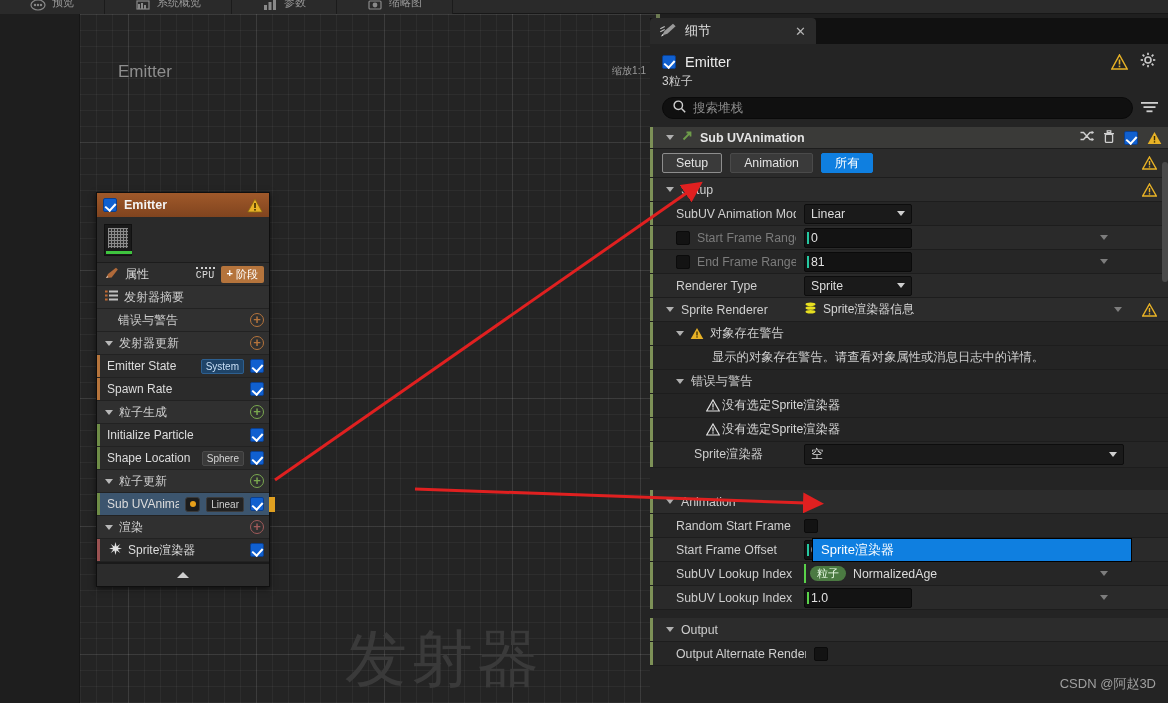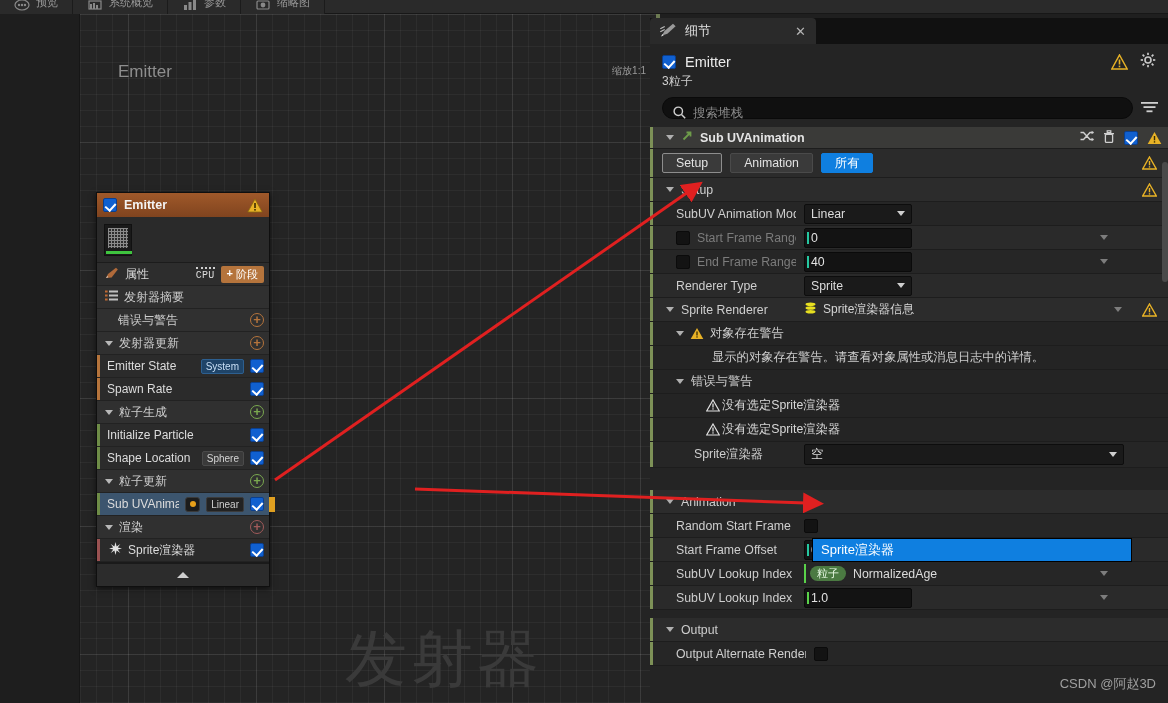--- a/index.html
+++ b/index.html
@@ -7,21 +7,21 @@
   body {
     font-family: "Liberation Sans", "DejaVu Sans", sans-serif;
     background:#1f1f1f; color:#d6d6d6; font-size:12px;
     position:relative;
   }
 
   
   #toolbar-strip { position:absolute; left:0; top:0; width:1168px; height:14px;
     background:#2a2a2a; display:flex; align-items:flex-end; overflow:hidden; }
   .tb-item { height:14px; display:flex; align-items:center; gap:6px;
-    padding:0 14px; border-right:1px solid #1b1b1b; color:#9a9a9a;
+    padding:0 30px; border-right:1px solid #1b1b1b; color:#9a9a9a;
     font-size:11px; position:relative; }
   .tb-item .tb-ico { width:16px; height:14px; display:block; overflow:hidden;
     position:relative; opacity:.85; }
   .tb-item .tb-ico svg { position:absolute; left:0; top:-4px; }
   .tb-lbl { transform:translateY(-5px); white-space:nowrap; }
   #toolbar-fill { flex:1; height:14px; background:#2a2a2a; border-bottom:1px solid #171717;}
 
   
   #graph-canvas { position:absolute; left:0; top:14px; width:660px; height:689px;
     background:
@@ -108,21 +108,21 @@
   #details-tab .t-label { font-size:13px; color:#e0e0e0; flex:1; }
   #details-tab .t-close { color:#b5b5b5; font-size:13px; cursor:default; }
   #details-body { height:659px; background:#242424; position:relative; overflow:hidden; }
 
   #obj-header { padding:8px 12px 2px 12px; display:flex; align-items:center; gap:9px; }
   #obj-header .oh-name { font-size:14.5px; color:#eaeaea; flex:1; }
   #obj-sub { padding:0 12px 7px 12px; font-size:12px; color:#cfcfcf; }
 
   #search-row { display:flex; align-items:center; gap:8px; padding:0 10px 8px 12px; }
   #search-box { flex:1; height:22px; background:#101010; border:1px solid #0a0a0a;
-    border-radius:11px; display:flex; align-items:flex-start; gap:7px; padding:8px 10px; }
+    border-radius:11px; display:flex; align-items:center; gap:7px; padding:0 10px; }
   #search-box input { background:transparent; border:0; outline:0; color:#d0d0d0;
     font-size:12.5px; font-family:inherit; flex:1; }
   #search-box input::placeholder { color:#8b8b8b; }
 
   
   .srow { display:flex; align-items:center; min-height:24px; position:relative;
     border-bottom:1px solid #1d1d1d; }
   .srow .lcell { width:146px; flex:none; display:flex; align-items:center; gap:6px;
     padding-left:16px; color:#cecece; font-size:12.3px; white-space:nowrap; overflow:hidden;}
   .srow .rcell { flex:1; display:flex; align-items:center; gap:6px; padding-left:8px;
@@ -527,21 +527,21 @@
     </div>
 
     <div class="srow data">
       <span class="stack-gutter"></span>
       <span class="lcell" style="padding-left:26px;gap:7px;">
         <span class="sq-check"></span>
         <span class="dim">End Frame Range O</span>
       </span>
       <span class="rcell">
         <span class="num-field">
-          <span>40</span>
+          <span>81</span>
         </span>
         <span class="chev-dn grey" style="position:absolute;right:60px;"></span>
       </span>
     </div>
 
     <div class="srow data alt">
       <span class="stack-gutter"></span>
       <span class="lcell" style="padding-left:26px;">Renderer Type</span>
       <span class="rcell">
         <span class="dropdown">

